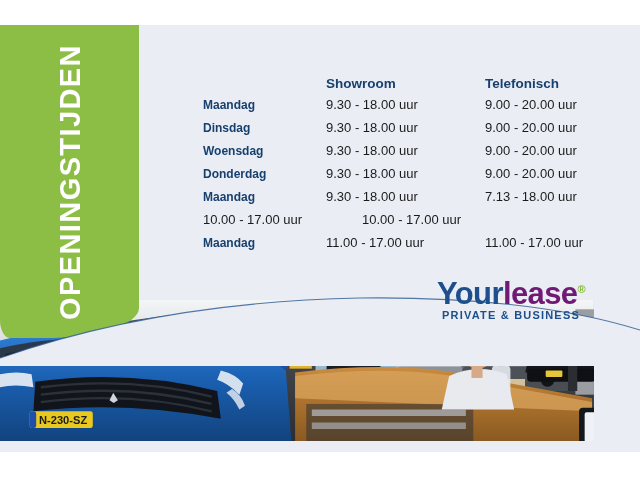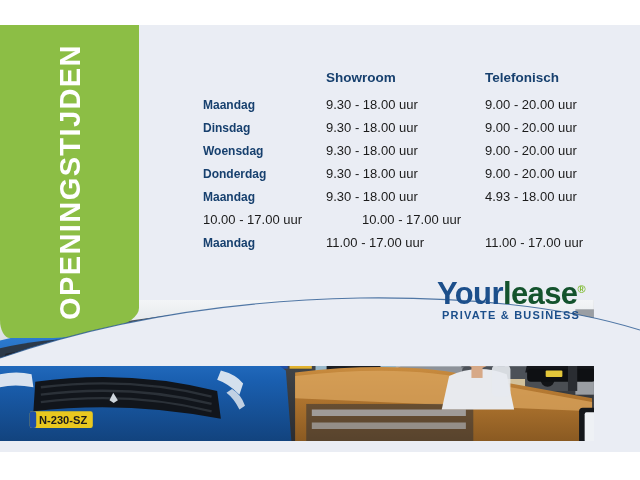--- a/index.html
+++ b/index.html
@@ -89,39 +89,39 @@
     flex: 1 1 auto;
     color: #1b1b1b;
     font-size: 13px;
   }
   .head-row .col-show,
   .head-row .col-tel {
     color: #17406e;
     font-size: 13.5px;
     font-weight: bold;
   }
-  .head-row { height: 27px; }
+  .head-row { height: 27px; align-items: center; }
 
   
   .logo {
     position: absolute;
     left: 437px;
     top: 272px;
     z-index: 9;
     text-align: center;
   }
   .logo-word {
     font-size: 31px;
     font-weight: bold;
     letter-spacing: -0.6px;
     line-height: 34px;
     white-space: nowrap;
   }
   .logo-your { color: #1c4f8b; }
-  .logo-lease { color: #14532d; text-align: right; }
+  .logo-lease { color: #701a75; text-align: right; }
   .logo-reg {
     color: #7cb92b;
     font-size: 11px;
     vertical-align: super;
     font-weight: bold;
   }
   .logo-tagline {
     color: #1c4f8b;
     font-size: 11px;
     font-weight: bold;
@@ -336,21 +336,21 @@
 
     <div class="sched-row">
       <div class="col-day">Donderdag</div>
       <div class="col-show">9.30 - 18.00 uur</div>
       <div class="col-tel">9.00 - 20.00 uur</div>
     </div>
 
     <div class="sched-row">
       <div class="col-day">Maandag</div>
       <div class="col-show">9.30 - 18.00 uur</div>
-      <div class="col-tel">4.93 - 18.00 uur</div>
+      <div class="col-tel">7.13 - 18.00 uur</div>
     </div>
 
     <div class="sched-row">
       <div class="col-show">10.00 - 17.00 uur</div>
       <div class="col-tel">10.00 - 17.00 uur</div>
     </div>
 
     <div class="sched-row">
       <div class="col-day">Maandag</div>
       <div class="col-show">11.00 - 17.00 uur</div>

